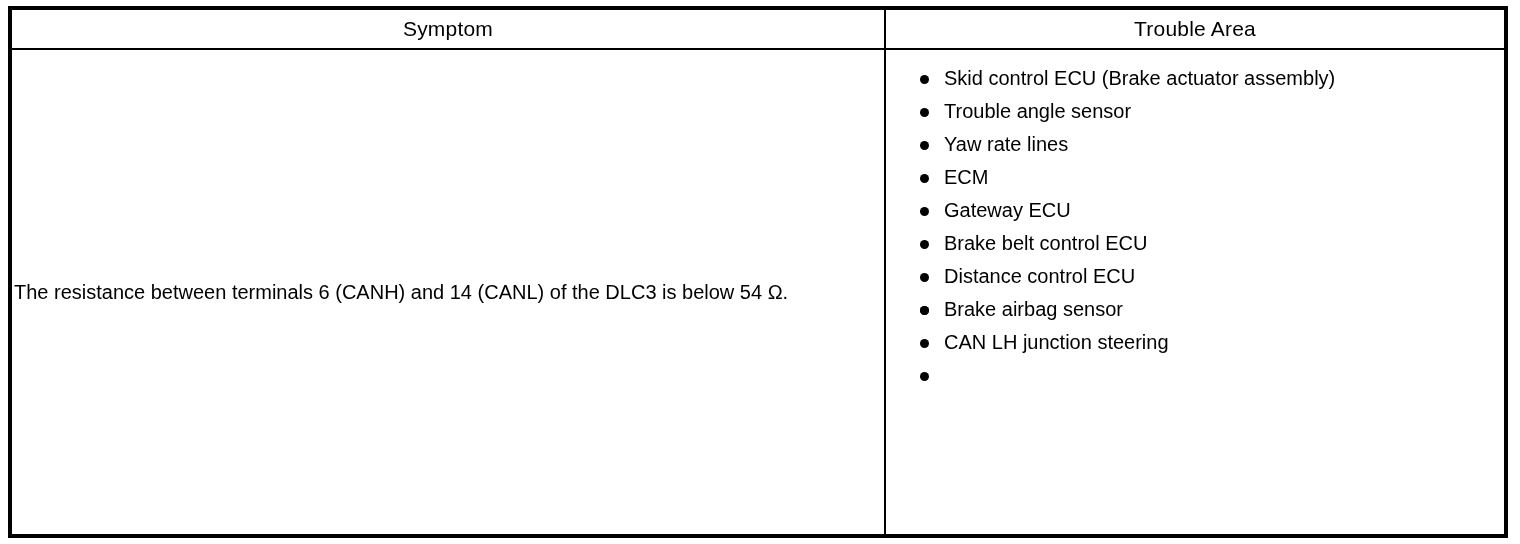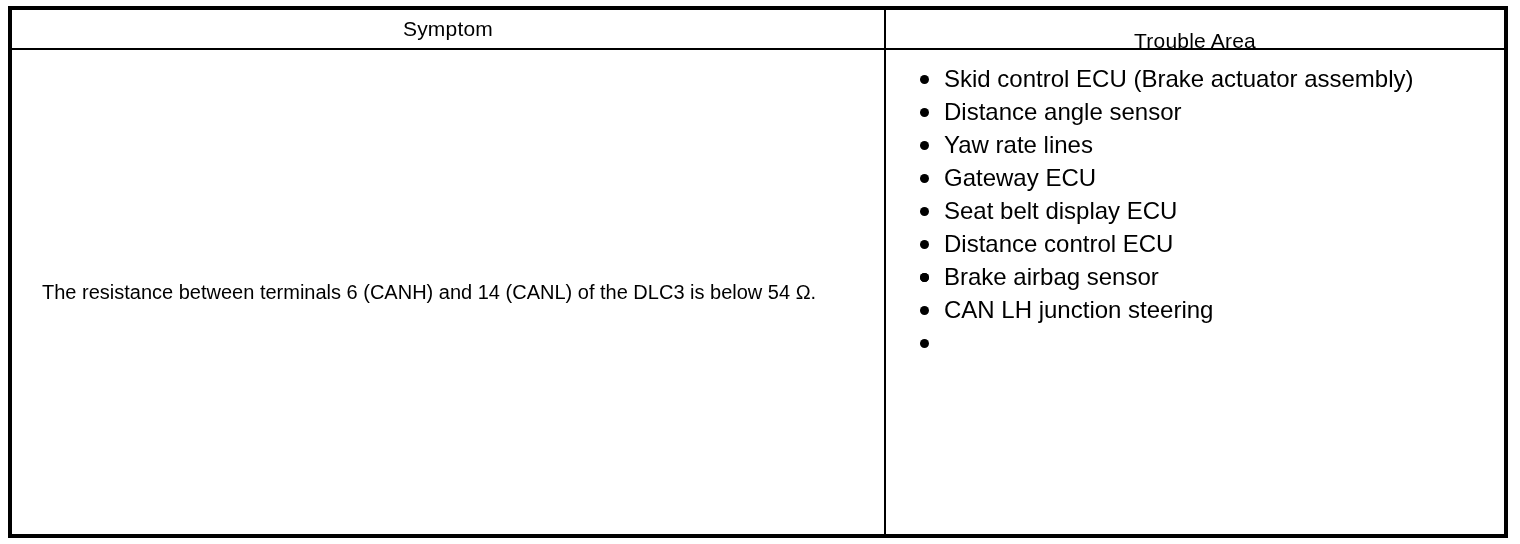--- a/index.html
+++ b/index.html
@@ -69,38 +69,36 @@
 
   .header-cell.symptom {
     left: 0;
     width: 874px;
     border-right: 2px solid #000000;
   }
 
   .header-cell.trouble {
     left: 874px;
     right: 0;
-    margin-top: 12px;
   }
 
   
   .body-row {
     position: absolute;
     left: 0;
     top: 40px;
     right: 0;
     bottom: 0;
   }
 
   .body-cell {
     position: absolute;
     top: 0;
     bottom: 0;
     box-sizing: border-box;
-    padding-left: 28px;
   }
 
   .body-cell.symptom {
     left: 0;
     width: 874px;
     border-right: 2px solid #000000;
     display: flex;
     align-items: center;
   }
 
@@ -124,21 +122,21 @@
   }
 
   .trouble-list {
     list-style: none;
     margin: 0;
     padding: 0;
   }
 
   .trouble-list li {
     position: relative;
-    font-size: 24px;
+    font-size: 20px;
     line-height: 33px;
     padding-left: 52px;
     max-width: 600px;
   }
 
   .trouble-list li .bullet {
     position: absolute;
     left: 28px;
     top: 13px;
     width: 9px;
@@ -168,33 +166,37 @@
 
         <div class="body-cell trouble">
 
           <ul class="trouble-list">
             <li>
               <span class="bullet"></span>
               <span>Skid control ECU (Brake actuator assembly)</span>
             </li>
             <li>
               <span class="bullet"></span>
-              <span>Distance angle sensor</span>
+              <span>Trouble angle sensor</span>
             </li>
             <li>
               <span class="bullet"></span>
               <span>Yaw rate lines</span>
             </li>
             <li>
               <span class="bullet"></span>
+              <span>ECM</span>
+            </li>
+            <li>
+              <span class="bullet"></span>
               <span>Gateway ECU</span>
             </li>
             <li>
               <span class="bullet"></span>
-              <span>Seat belt display ECU</span>
+              <span>Brake belt control ECU</span>
             </li>
             <li>
               <span class="bullet"></span>
               <span>Distance control ECU</span>
             </li>
             <li>
               <span class="bullet"></span>
             </li>
             <li>
               <span class="bullet"></span>

